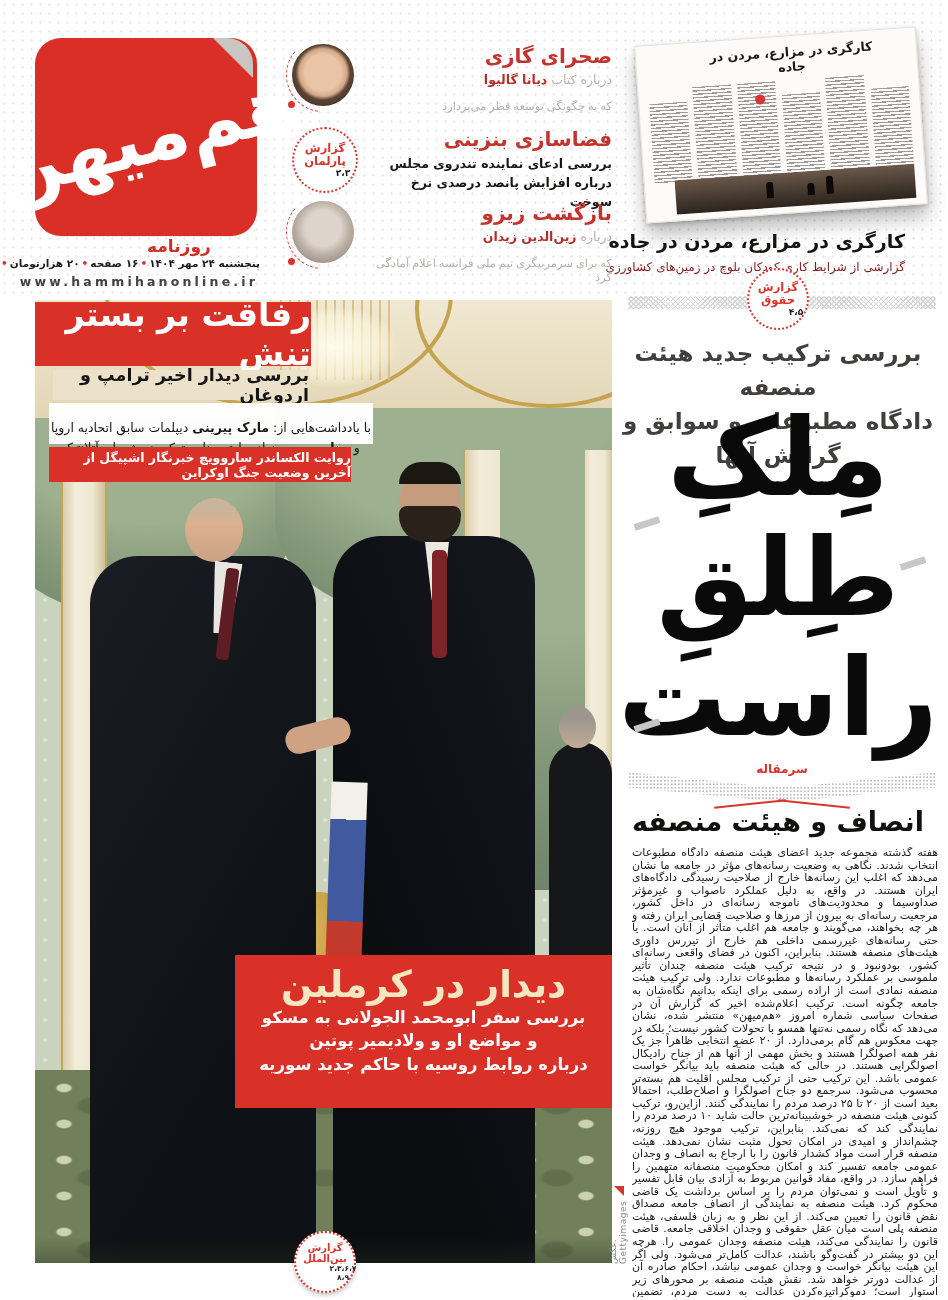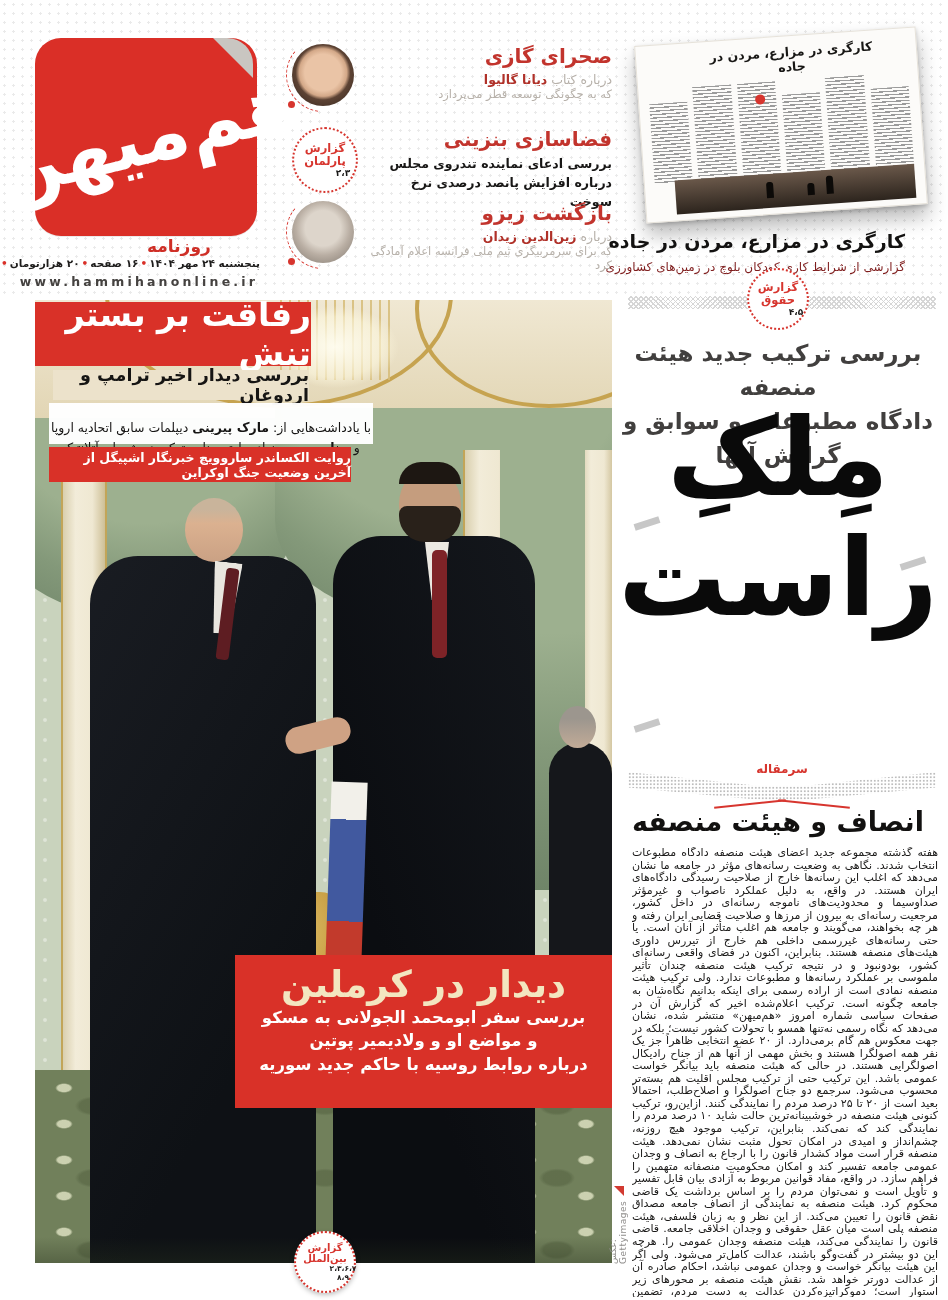--- a/index.html
+++ b/index.html
@@ -20,21 +20,21 @@
         text-align:center;white-space:nowrap;}
   .dateline .sep{color:#d93028;padding:0 2px;}
   .website{left:18px;top:274px;width:242px;font-size:12.5px;color:#454240;text-align:center;
         letter-spacing:3.2px;direction:ltr;font-weight:bold;}
   
   .teaser{left:292px;width:320px;display:flex;direction:rtl;gap:12px;align-items:flex-start;}
   .t-text{flex:1;text-align:right;}
   .t-title{color:#c2342d;font-size:20px;font-weight:bold;line-height:1.25;}
   .t-lead{font-size:12.5px;color:#b7b1aa;margin-top:3px;}
   .t-lead b{color:#b03129;}
-  .t-desc{font-size:11.5px;color:#b7b1aa;margin-top:0;}
+  .t-desc{font-size:11.5px;color:#b7b1aa;margin-top:12px;font-family:Liberation Serif, serif;}
   .t-strong{font-size:12.5px;color:#181716;font-weight:bold;margin-top:3px;line-height:1.5;}
   .t-circle{width:62px;height:62px;border-radius:50%;position:relative;flex:0 0 62px;overflow:visible;}
   .t-circle .ring{position:absolute;inset:-6px;border:1.6px dashed #d7352e;border-radius:50%;
         clip-path:inset(18% 55% 0 -6%);}
   .t-circle .dot{position:absolute;left:-4px;bottom:-2px;width:7px;height:7px;border-radius:50%;background:#d7352e;}
   .face{width:100%;height:100%;border-radius:50%;overflow:hidden;}
   .face-woman{background:radial-gradient(circle at 50% 46%,#eac4a6 0 40%,#d3a888 52%,#5d4334 60%,#2e2019 100%);}
   .face-zidane{background:radial-gradient(circle at 50% 44%,#ddd5cb 0 38%,#b9aea3 58%,#7c746b 100%);}
   .badge{border-radius:50%;background:#fff;border:2.4px dotted #d7352e;display:flex;flex-direction:column;
         align-items:center;justify-content:center;line-height:1.15;text-align:right;}
@@ -270,20 +270,21 @@
     <span class="bl">گزارش</span>
     <span class="bl">حقوق</span>
     <span class="bp">۴،۵</span>
   </div>
   <div class="abs kicker">
     <div>بررسی ترکیب جدید هیئت منصفه</div>
     <div>دادگاه مطبوعات و سوابق و گرایش آنها</div>
   </div>
   <div class="abs mega">
     <div>مِلکِ</div>
+    <div>طِلقِ</div>
     <div>راست</div>
   </div>
   <div class="abs gdash" style="left:634px;top:520px;"></div>
   <div class="abs gdash" style="left:900px;top:560px;"></div>
   <div class="abs gdash" style="left:634px;top:722px;"></div>
 
   <div class="abs ed-label">سرمقاله</div>
   <div class="abs ed-ribbon"></div>
   <div class="abs ed-caret">
     <span class="l"></span>

